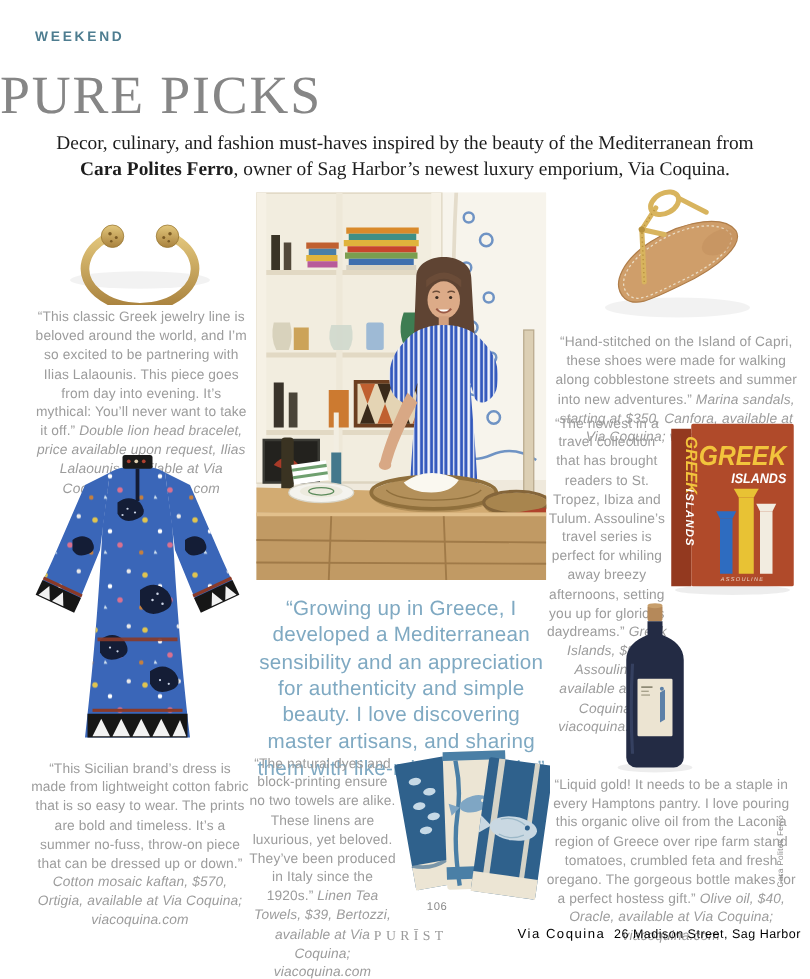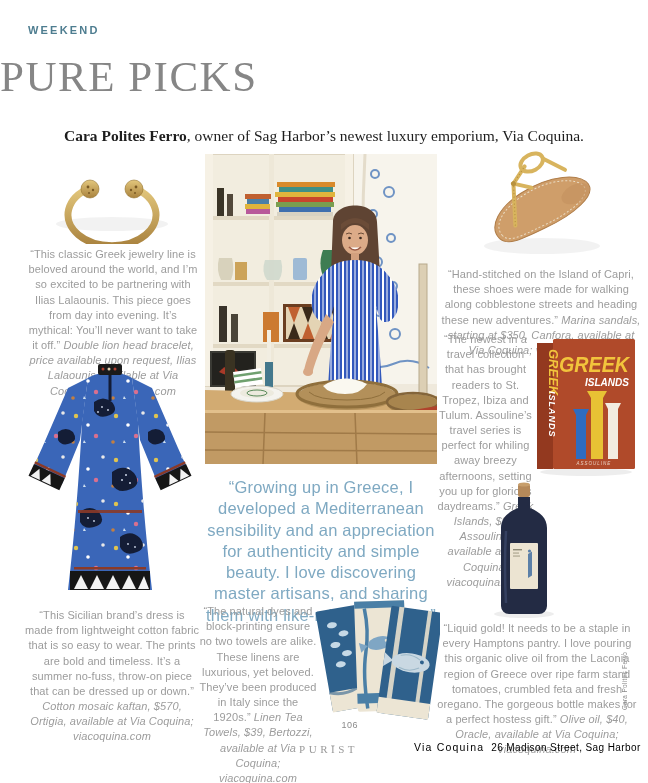--- a/index.html
+++ b/index.html
@@ -44,21 +44,21 @@
   svg{display:block;}
 </style>
 </head>
 <body>
 
 <div class="page">
 
   <div class="weekend">WEEKEND</div>
   <h1 class="title">PURE PICKS</h1>
   <div class="dek">
-    <br>
+    <span>Decor, culinary, and fashion must-haves inspired by the beauty of the Mediterranean from</span><br>
     <b>Cara Polites Ferro</b><span>, owner of Sag Harbor’s newest luxury emporium, Via Coquina.</span>
   </div>
 
   <div class="img img-bracelet">
     <svg viewBox="0 0 164 88" width="164" height="88">
       <defs>
         <linearGradient id="gold" x1="0" y1="0" x2="0" y2="1">
           <stop offset="0" stop-color="#e3c77c"></stop>
             <stop offset="1" stop-color="#a9823e"></stop>
         </linearGradient>
@@ -287,21 +287,21 @@
         <path d="M-30 4 L-12 -34" stroke="#d8b45e" stroke-width="4" stroke-linecap="round"></path>
         <path d="M-12 -34 L6 -44 M-12 -34 L2 -22" stroke="#d8b45e" stroke-width="4" stroke-linecap="round"></path>
         <ellipse cx="14" cy="-44" rx="12" ry="8" fill="none" stroke="#d8b45e" stroke-width="4"></ellipse>
         <path d="M26 -42 L40 -22" stroke="#d8b45e" stroke-width="4" stroke-linecap="round"></path>
         <path d="M-30 4 L-12 -34 M-12 -34 L6 -44" stroke="#b8923e" stroke-width="1.2" stroke-dasharray="1,2.5" fill="none"></path>
         <circle cx="-12" cy="-34" r="2.5" fill="#b8923e"></circle>
       </g>
     </svg>
   </div>
   <p class="caption cap-sandals">
-    <span>“Hand-stitched on the Island of Capri, these shoes were made for walking along cobblestone streets and heading these new adventures.” </span><span class="credit">Marina sandals, starting at $350, Canfora, available at Via Coquina; viacoquina.com</span>
+    <span>“Hand-stitched on the Island of Capri, these shoes were made for walking along cobblestone streets and summer into new adventures.” </span><span class="credit">Marina sandals, starting at $350, Canfora, available at Via Coquina; viacoquina.com</span>
   </p>
 
   <p class="caption cap-book">
     <span>“The newest in a travel collection that has brought readers to St. Tropez, Ibiza and Tulum. Assouline’s travel series is perfect for whiling away breezy afternoons, setting you up for glorious daydreams.” </span><span class="credit">Greek Islands, $95, Assouline, available at Via Coquina; viacoquina.com</span>
   </p>
   <div class="img img-book">
     <svg viewBox="0 0 106 142" width="106" height="142" font-family="Liberation Sans,sans-serif">
       <ellipse cx="53" cy="137" rx="46" ry="4" fill="#000" opacity="0.07"></ellipse>
       <rect x="4" y="8" width="16" height="126" fill="#93391f"></rect>
       <rect x="20" y="4" width="82" height="130" rx="1.5" fill="#b04a2a"></rect>

